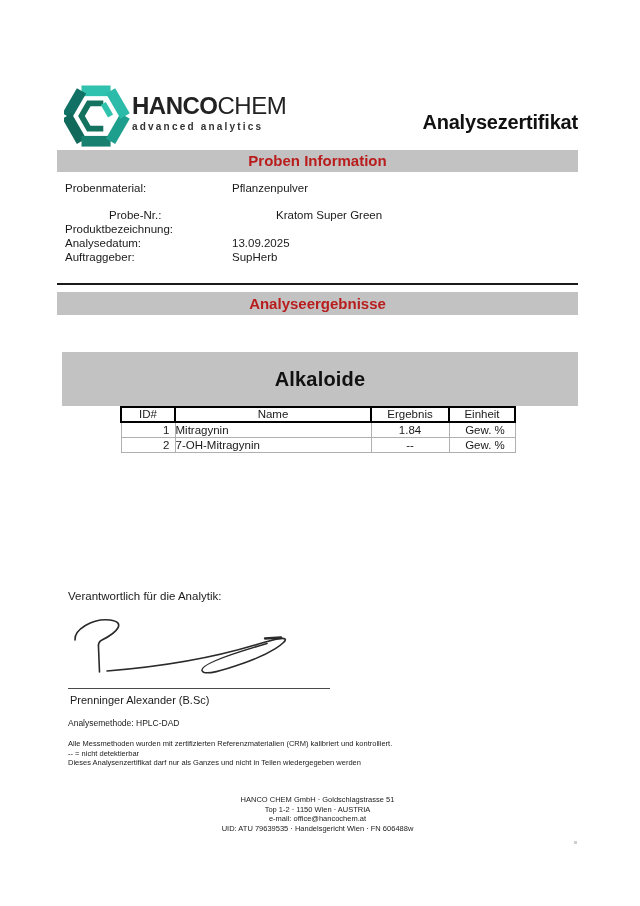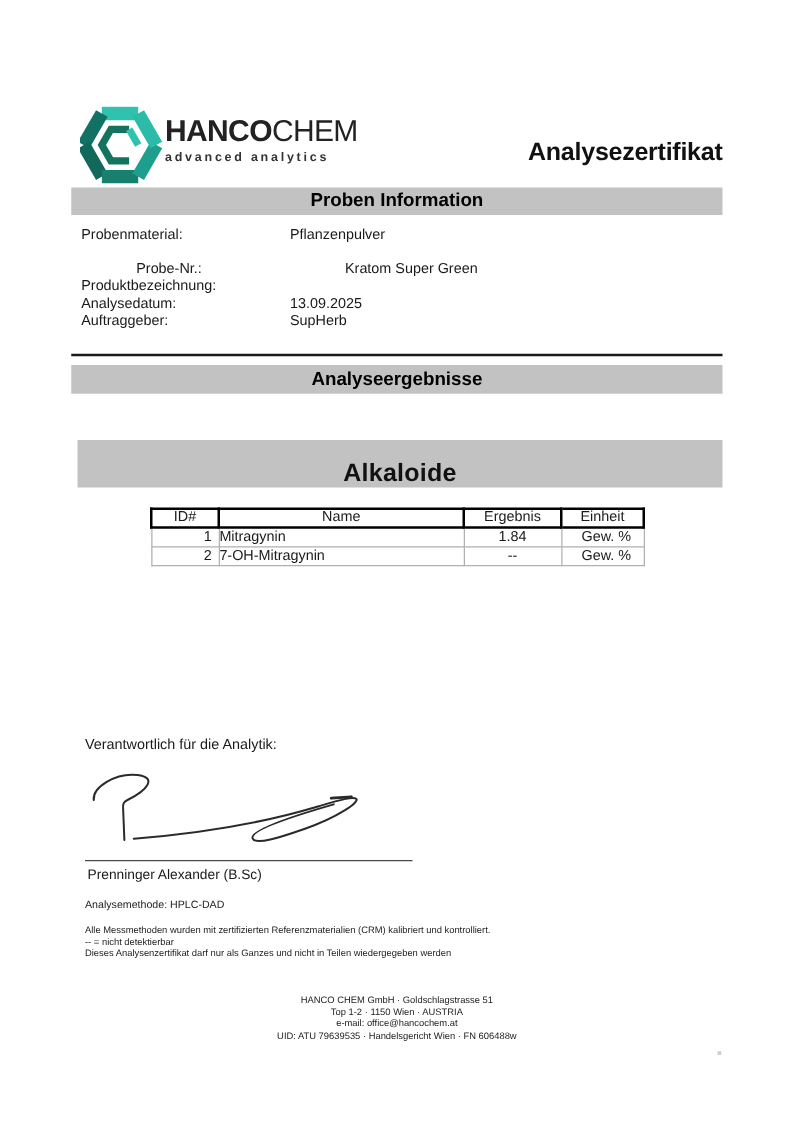--- a/index.html
+++ b/index.html
@@ -20,34 +20,34 @@
   .brand-light{font-weight:400;}
   .tagline{font-size:10px;font-weight:700;letter-spacing:2.2px;color:#333;margin-top:2px;white-space:nowrap;}
   .doc-title{
     position:absolute;right:62px;top:111px;
     font-size:20px;font-weight:700;letter-spacing:-0.2px;color:#111;
   }
   
   .bar{
     position:absolute;left:57px;width:521px;height:22px;
     background:#c2c2c2;
-    text-align:center;font-size:15px;font-weight:700;color:#000000;line-height:22px;
+    text-align:center;font-size:15px;font-weight:700;color:#b91c1c;line-height:22px;
   }
   .bar-proben{top:150px;}
   .bar-ergebnisse{top:292px;height:23px;line-height:23px;}
   
   .info{position:absolute;left:65px;top:181px;width:480px;font-size:11.5px;line-height:14px;}
   .info-row{display:flex;}
   .info-row.gap{margin-top:13px;padding-left:44px;}
   .info-label{width:167px;flex:none;}
   .info-value{flex:1;}
   .divider{position:absolute;left:57px;top:283px;width:521px;height:2px;background:#1a1a1a;}
   
   .alk-box{
-    position:absolute;left:62px;top:352px;width:516px;height:38px;
+    position:absolute;left:62px;top:352px;width:516px;height:54px;
     background:#c2c2c2;
     text-align:center;font-size:20px;font-weight:700;color:#111;line-height:54px;
     letter-spacing:0.2px;
   }
   
   .results{position:absolute;left:120px;top:406px;}
   table{border-collapse:collapse;font-size:11.5px;color:#1a1a1a;}
   thead th{
     border:2px solid #000;
     font-weight:400;text-align:center;

